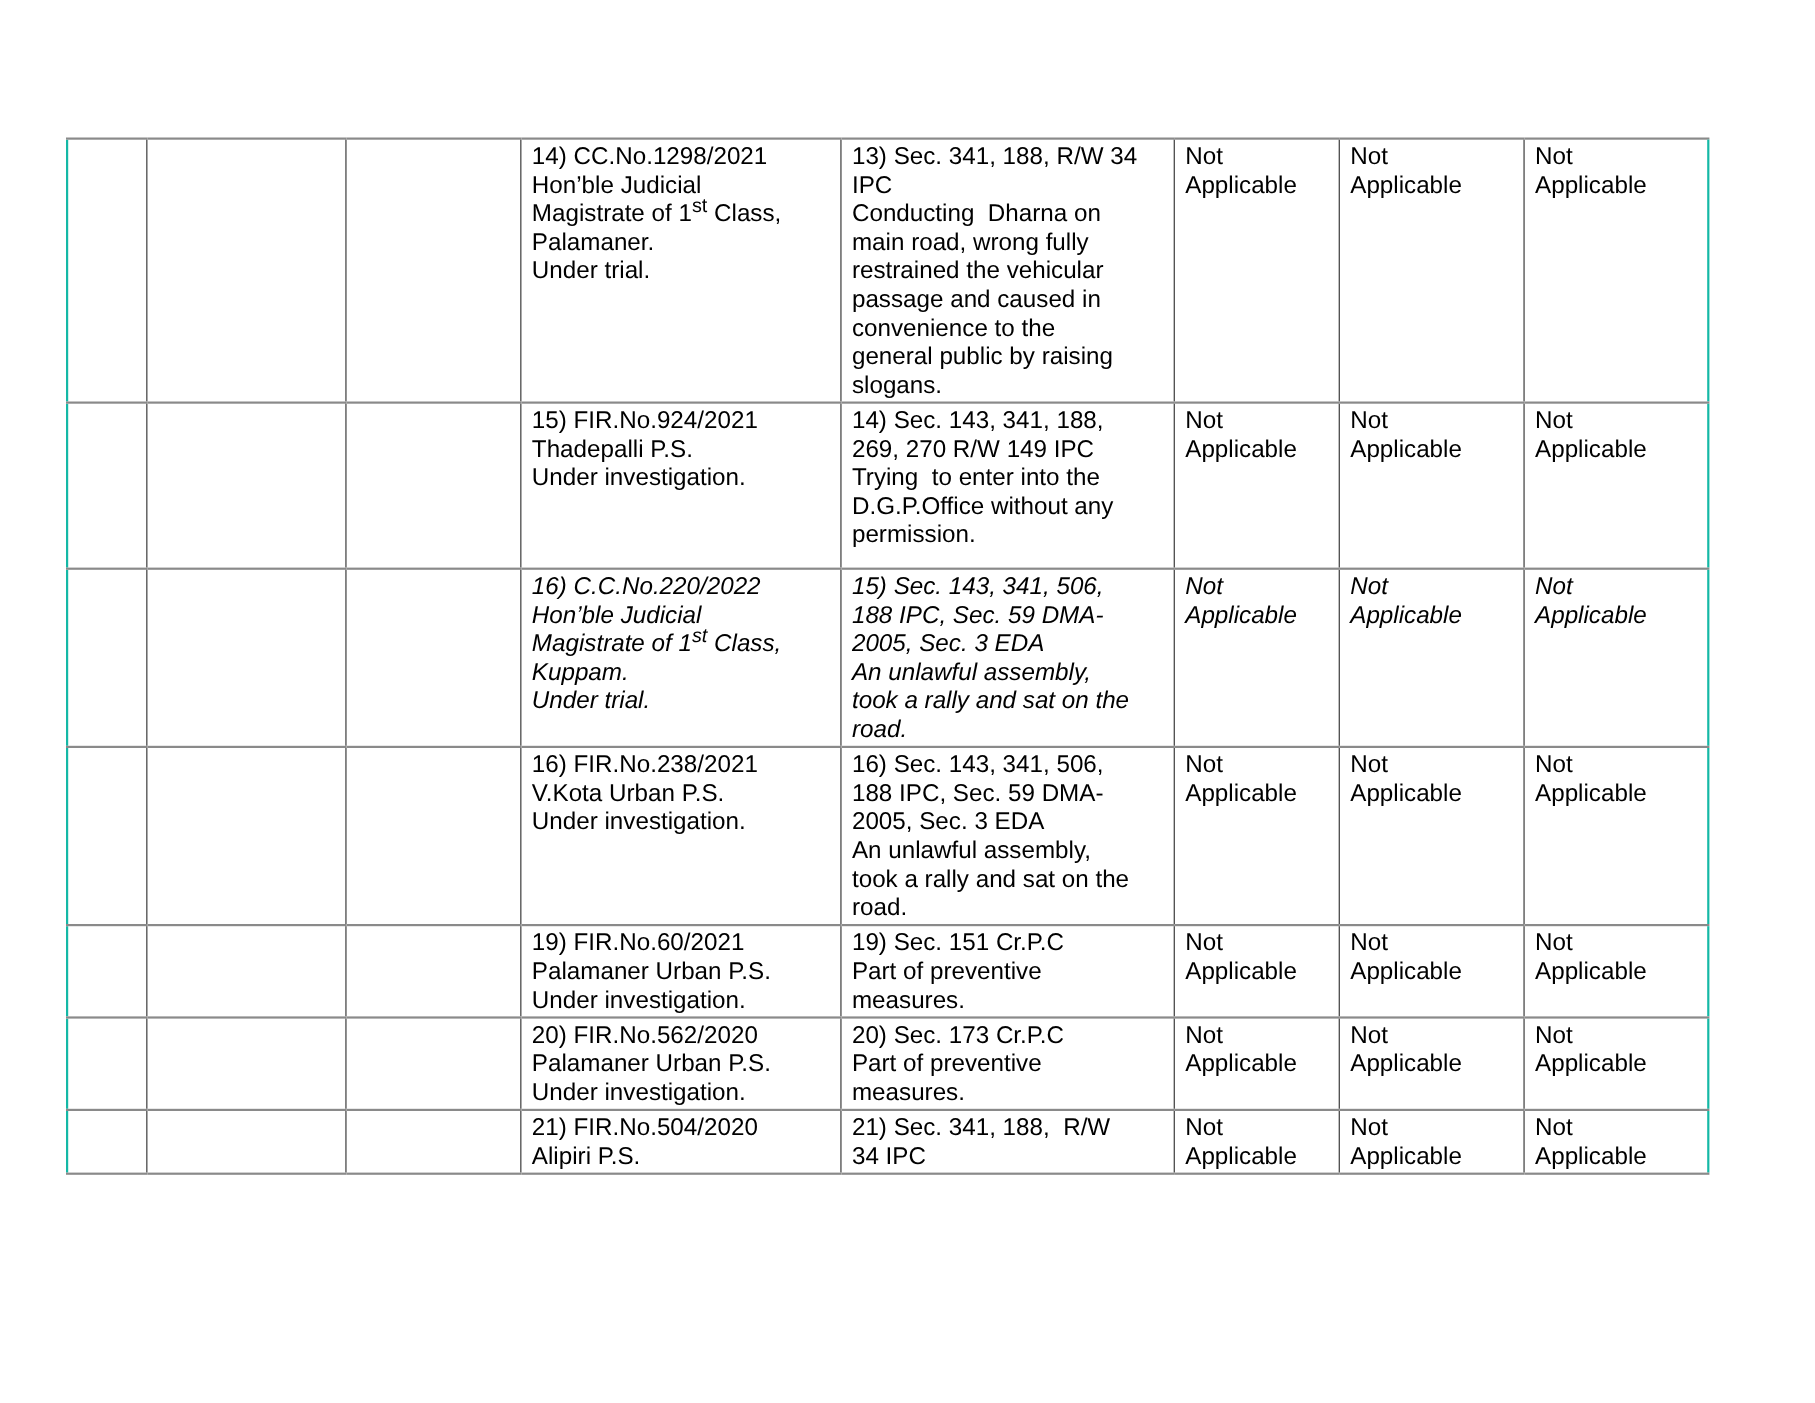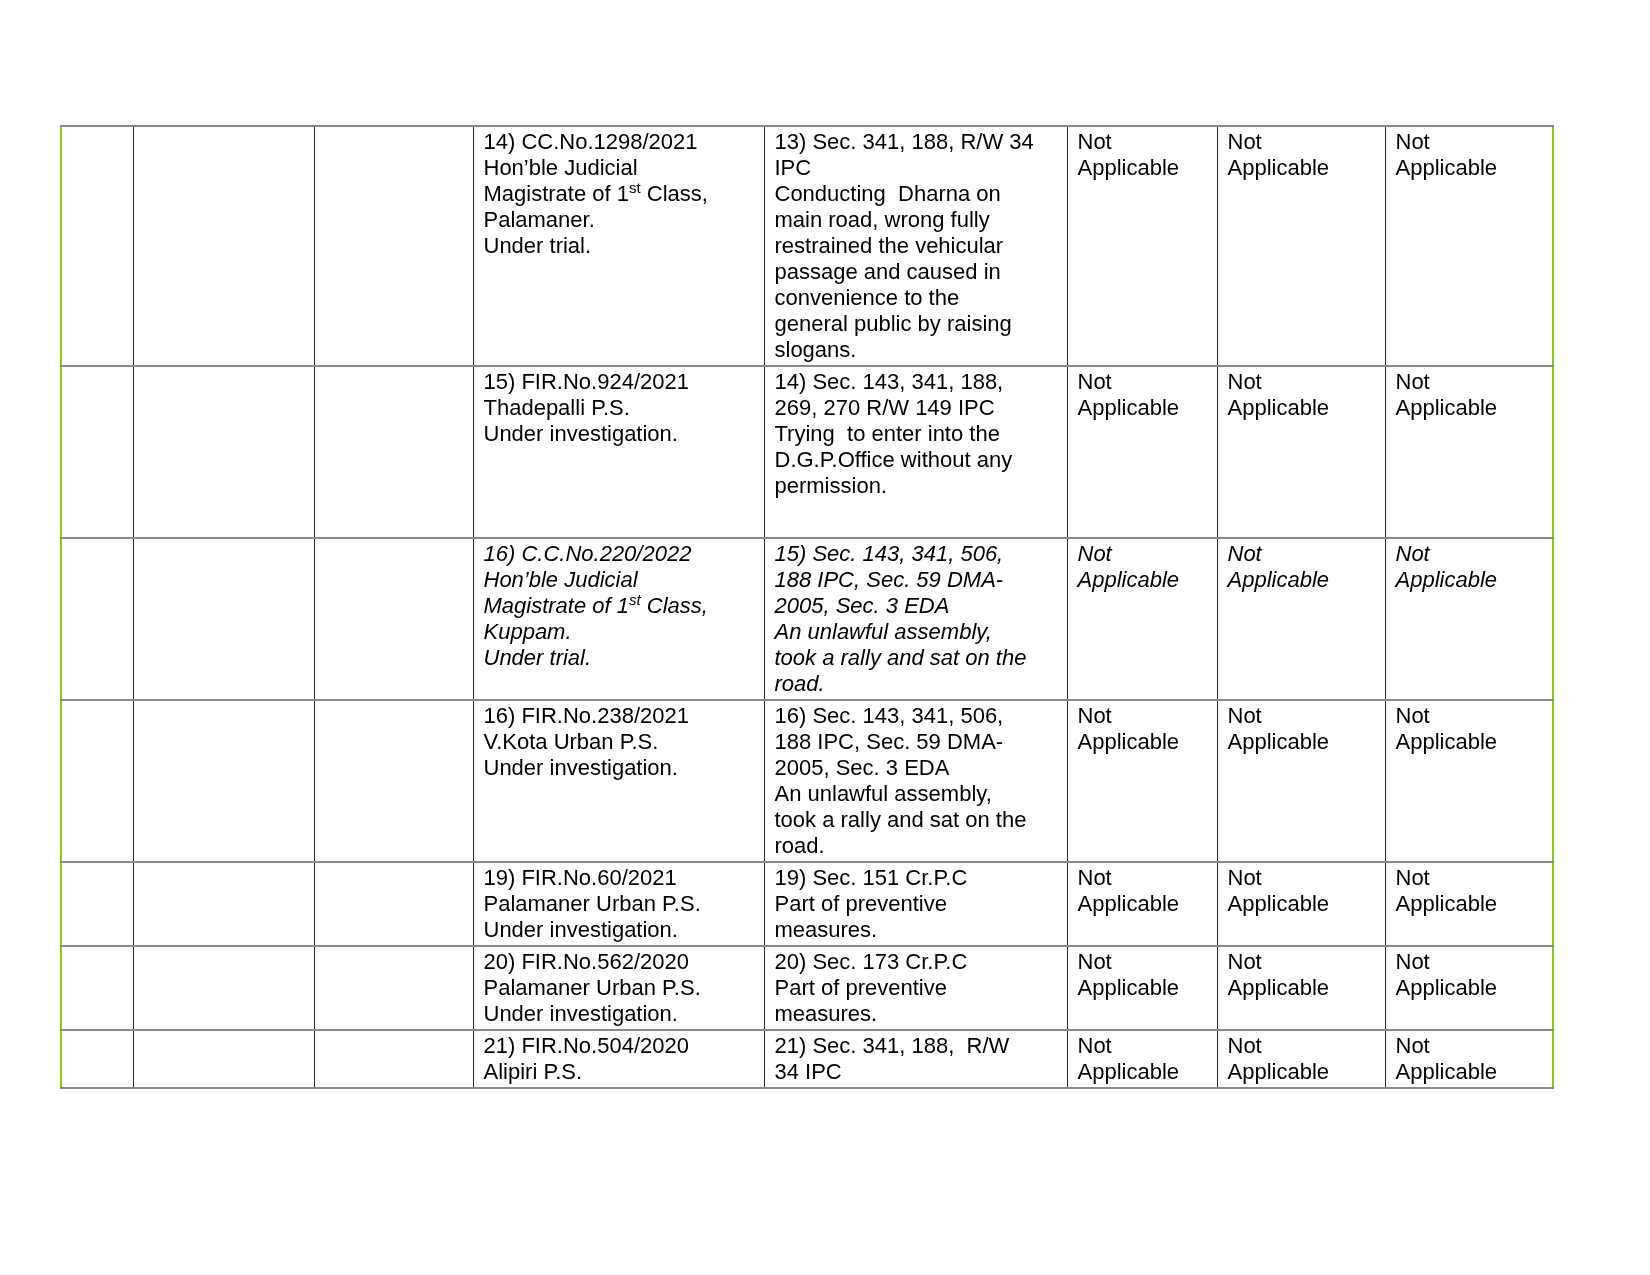--- a/index.html
+++ b/index.html
@@ -19,43 +19,43 @@
   }
   table.doc-table {
     position: absolute;
     left: 60px;
     top: 125px;
     border-collapse: collapse;
     table-layout: fixed;
     font-size: 22px;
     line-height: 26px;
     color: #000000;
-    border: 2px solid #84cc16;
+    border: 2px solid #14b8a6;
   }
   table.doc-table td {
     border-left: 1.5px solid #2a2a2a;
     border-right: 1.5px solid #2a2a2a;
     border-top: 2.5px solid #8a8a8a;
     border-bottom: 2.5px solid #8a8a8a;
     vertical-align: top;
     padding: 2px 10px 2px 10px;
     white-space: pre-wrap;
     overflow: hidden;
   }
   tr.r0 { height: 233px; }
-  tr.r1 { height: 172px; border-radius: 19px; }
+  tr.r1 { height: 151px; border-radius: 19px; }
   tr.r2 { height: 120px; font-style: italic; }
   tr.r3 { height: 162px; }
   tr.r4 { height: 83px;  }
   tr.r5 { height: 82px; border-radius: 24px;  }
   tr.r6 { height: 83px;  }
   tr.r7 { height: 54px;  }
   .sup {
     vertical-align: super;
-    font-size: 15px;
+    font-size: 18px;
     line-height: 0;
   }
 </style>
 </head>
 <body>
 
 <div class="page">
   <table class="doc-table">
     <colgroup>
       <col style="width:72px">

